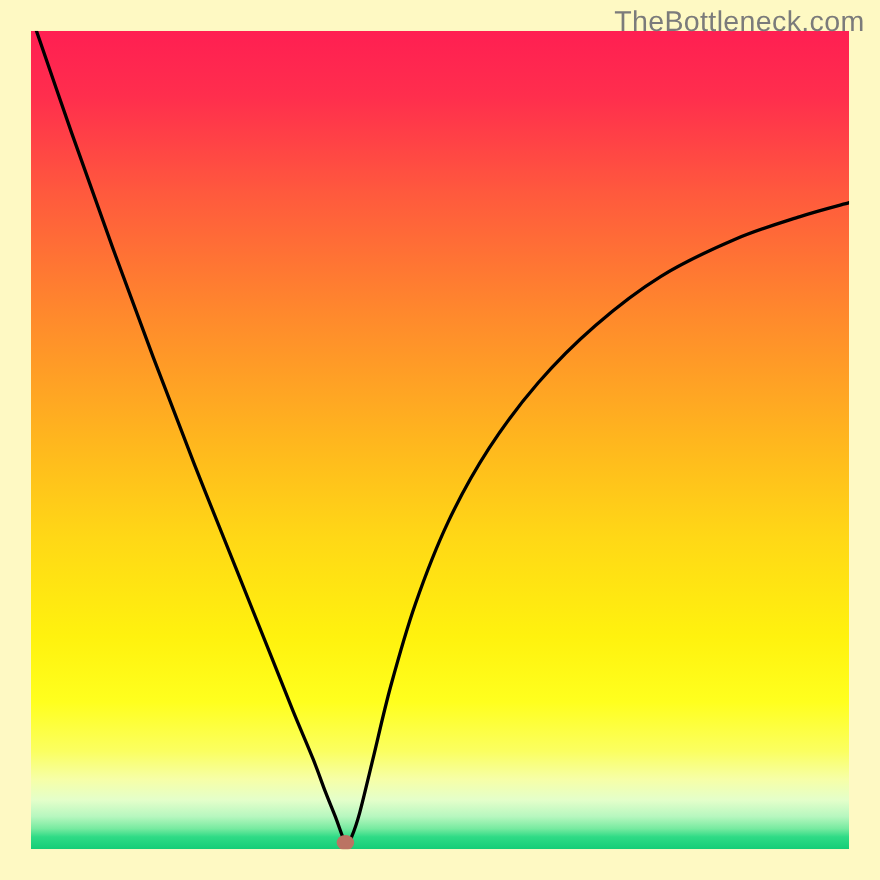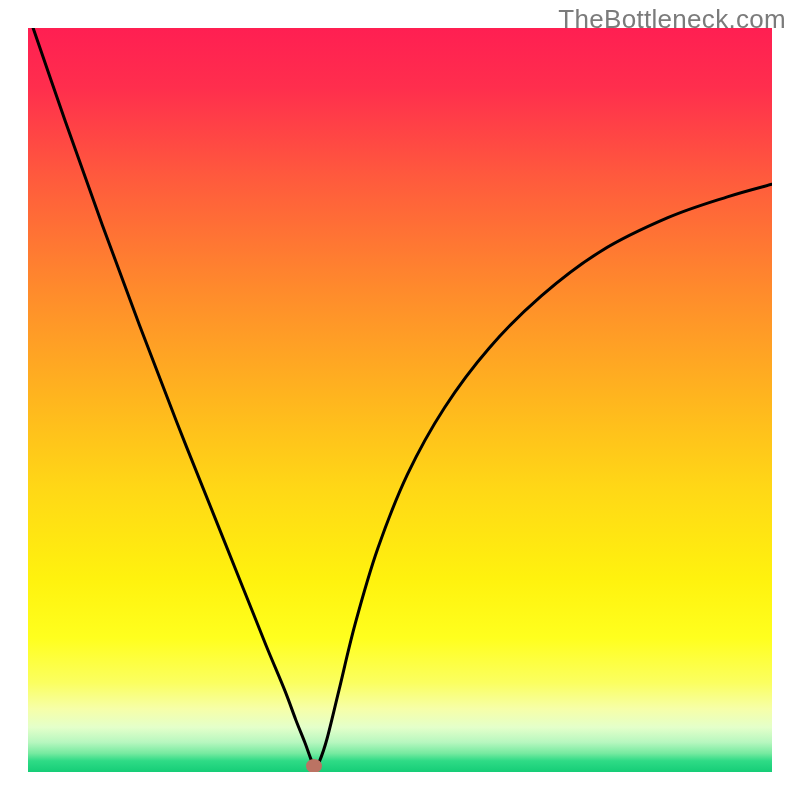--- a/index.html
+++ b/index.html
@@ -8,21 +8,21 @@
     width: 800px;
     height: 800px;
     overflow: hidden;
     background: #000;
     font-family: Arial, Helvetica, sans-serif;
   }
   .frame {
     position: relative;
     width: 800px;
     height: 800px;
-    background: #ffffff;
+    background: #fef9c3;
   }
   .watermark {
     position: absolute;
     top: 4px;
     right: 14px;
     font-size: 26px;
     font-weight: 400;
     color: #7b7b7b;
     letter-spacing: 0.3px;
     z-index: 10;

